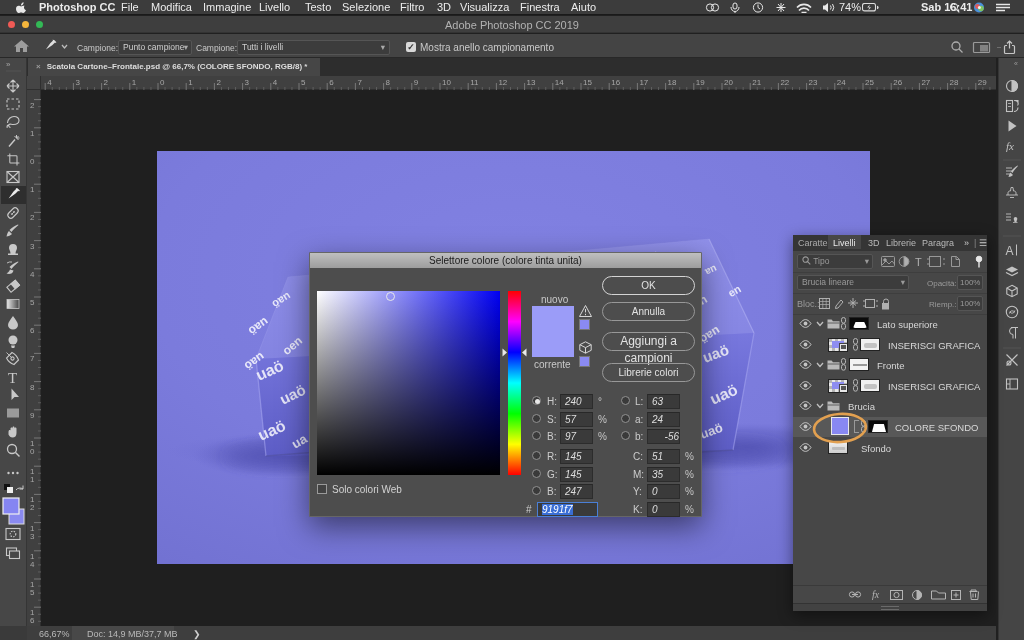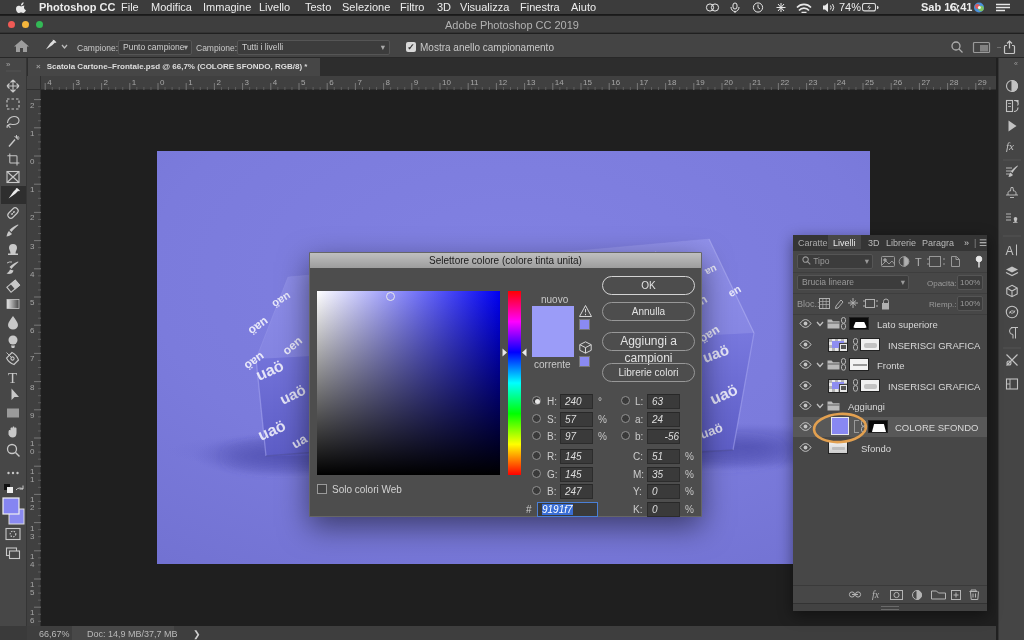--- a/index.html
+++ b/index.html
@@ -854,21 +854,21 @@
             <svg width="8" height="6" viewBox="0 0 8 6" style="position:absolute;top:7px;">
               <path d="M1 1 L4 4.5 L7 1" fill="none" stroke="#c0c0c0" stroke-width="1.3"></path>
             </svg>
           </div>
           <div style="position:absolute;left:34px;top:0;">
             <svg width="13" height="10" viewBox="0 0 13 10" style="position:absolute;top:5px;">
               <path d="M0.5 9.5 V0.5 H4.6 L6 2.2 H12.5 V9.5 Z" fill="#b9b9b9"></path>
               <path d="M0.5 4 H12.5" stroke="#474747" stroke-width="0.8"></path>
             </svg>
           </div>
-          <span style="position:absolute;left:55px;top:5px;">Aggiungi</span>
+          <span style="position:absolute;left:55px;top:5px;">Brucia</span>
         </div>
         <div class="lrow" style="top:103px;background:#585858;">
           <svg class="eye" viewBox="0 0 13 11">
             <path d="M1 5.5 C3 2.6 4.8 1.6 6.5 1.6 C8.2 1.6 10 2.6 12 5.5 C10 8.4 8.2 9.4 6.5 9.4 C4.8 9.4 3 8.4 1 5.5 Z" fill="none" stroke="#c4c4c4"></path>
             <circle cx="6.5" cy="5.5" r="1.9" fill="#c4c4c4"></circle>
           </svg>
           <div class="lthumb" style="left:38px;top:0;width:18px;height:18px;background:#8888f2;border:1px solid #e8e8e8;"></div>
           <div style="position:absolute;left:61px;top:3px;width:5px;height:13px;border:1px solid #999;border-right:none;"></div>
           <div style="position:absolute;left:67px;top:0;">
             <svg width="7" height="13" viewBox="0 0 7 13" style="position:absolute;top:3px;">

